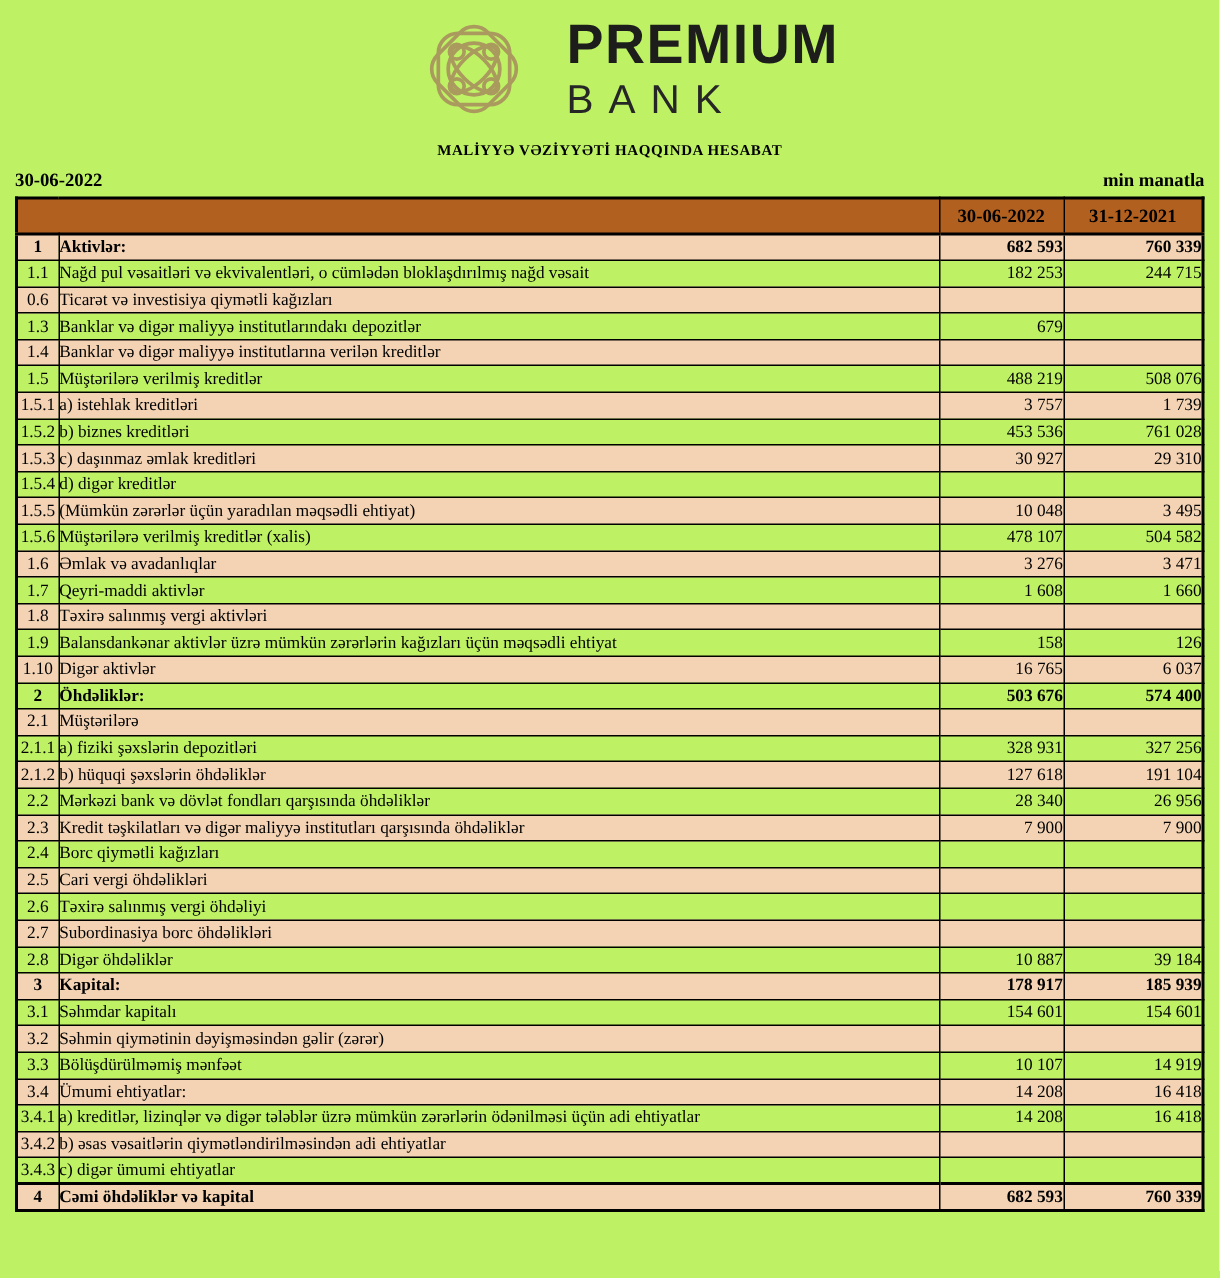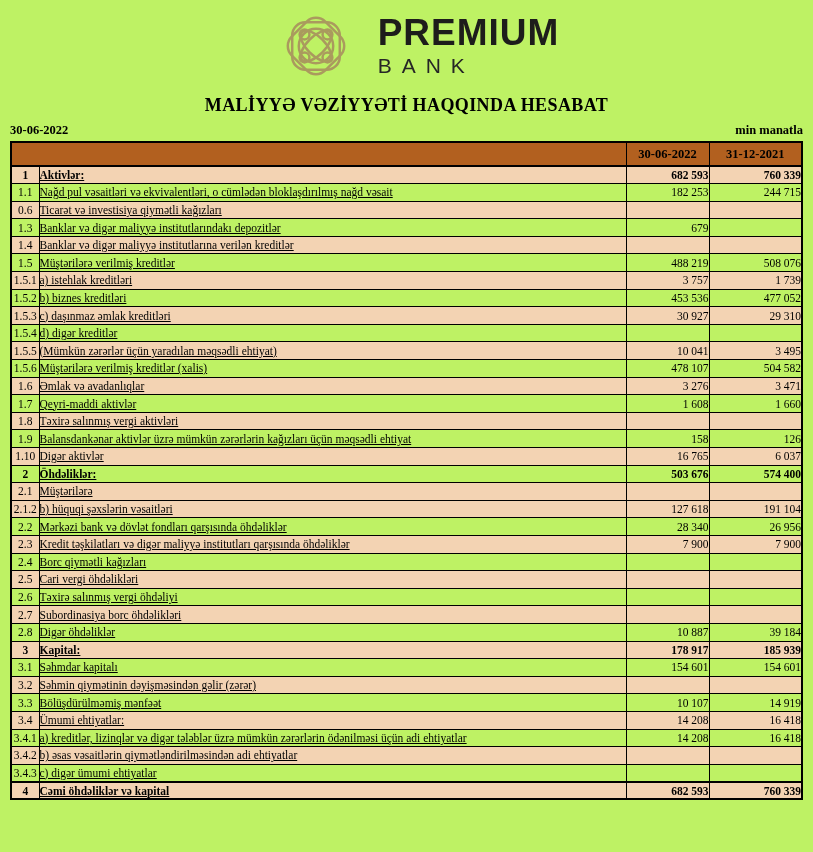--- a/index.html
+++ b/index.html
@@ -14,45 +14,45 @@
     gap:14px; padding-top:4px; height:88px; margin-left:14px;
   }
   .logo-icon { width:96px; height:82px; flex:0 0 auto; }
   .brand { display:flex; flex-direction:column; align-items:flex-start; }
   .brand-top {
     font-family:"Liberation Sans", sans-serif; font-weight:bold;
     font-size:37px; line-height:1; letter-spacing:1px; color:#1d1d1b;
   }
   .brand-bottom {
     font-family:"Liberation Sans", sans-serif; font-weight:400;
-    font-size:21px; letter-spacing:10px; color:#262626; margin-top:3px;
+    font-size:27px; letter-spacing:10px; color:#262626; margin-top:3px;
   }
   
   .report-title {
-    text-align:center; font-weight:bold; font-size:18px;
+    text-align:center; font-weight:bold; font-size:10px;
     letter-spacing:0.4px; margin-top:7px;
   }
   .meta-row {
     display:flex; justify-content:space-between; align-items:flex-end;
     padding:0 10px; margin-top:7px; font-weight:bold; font-size:12.5px;
   }
   
   table.fin {
     width:793px; margin:3px 10px 0 10px;
     border-collapse:collapse; table-layout:fixed;
     font-size:11.5px;
   }
   table.fin { border:2px solid #000; }
   table.fin td { border:1px solid #000; height:17.6px; padding:0; vertical-align:middle; }
   tr.head td {
     background:#b2601f; height:24px; border-bottom:2px solid #000;
     font-weight:bold; font-size:12.5px; text-align:center; color:#000;
   }
   td.num   { text-align:center; }
-  td.label { padding-left:4px;text-decoration:underline; }
+  td.label { padding-left:4px; }
   td.val   { text-align:right; padding-right:13px; }
   tr.shaded td { background:#f3d3b3; }
   tr.rowbold td { font-weight:bold; }
   tr.valbold td.val { font-weight:normal; }
   tr.lastrow td { border-top:2px solid #000; }
 </style>
 </head>
 <body>
 
 <div class="page">
@@ -134,38 +134,38 @@
         <tr class="shaded">
       <td class="num">1.5.1</td>
       <td class="label">a) istehlak kreditləri</td>
       <td class="val">3 757</td>
       <td class="val">1 739</td>
     </tr>
         <tr>
       <td class="num">1.5.2</td>
       <td class="label">b) biznes kreditləri</td>
       <td class="val">453 536</td>
-      <td class="val">477 052</td>
+      <td class="val">761 028</td>
     </tr>
         <tr class="shaded">
       <td class="num">1.5.3</td>
       <td class="label">c) daşınmaz əmlak kreditləri</td>
       <td class="val">30 927</td>
       <td class="val">29 310</td>
     </tr>
         <tr>
       <td class="num">1.5.4</td>
       <td class="label">d) digər kreditlər</td>
       <td class="val"></td>
       <td class="val"></td>
     </tr>
         <tr class="shaded">
       <td class="num">1.5.5</td>
       <td class="label">(Mümkün zərərlər üçün yaradılan məqsədli ehtiyat)</td>
-      <td class="val">10 041</td>
+      <td class="val">10 048</td>
       <td class="val">3 495</td>
     </tr>
         <tr>
       <td class="num">1.5.6</td>
       <td class="label">Müştərilərə verilmiş kreditlər (xalis)</td>
       <td class="val">478 107</td>
       <td class="val">504 582</td>
     </tr>
         <tr class="shaded">
       <td class="num">1.6</td>
@@ -202,23 +202,29 @@
       <td class="label">Öhdəliklər:</td>
       <td class="val">503 676</td>
       <td class="val">574 400</td>
     </tr>
         <tr class="shaded">
       <td class="num">2.1</td>
       <td class="label">Müştərilərə</td>
       <td class="val"></td>
       <td class="val"></td>
     </tr>
+        <tr>
+      <td class="num">2.1.1</td>
+      <td class="label">a) fiziki şəxslərin depozitləri</td>
+      <td class="val">328 931</td>
+      <td class="val">327 256</td>
+    </tr>
         <tr class="shaded">
       <td class="num">2.1.2</td>
-      <td class="label">b) hüquqi şəxslərin vəsaitləri</td>
+      <td class="label">b) hüquqi şəxslərin öhdəliklər</td>
       <td class="val">127 618</td>
       <td class="val">191 104</td>
     </tr>
         <tr>
       <td class="num">2.2</td>
       <td class="label">Mərkəzi bank və dövlət fondları qarşısında öhdəliklər</td>
       <td class="val">28 340</td>
       <td class="val">26 956</td>
     </tr>
         <tr class="shaded">

